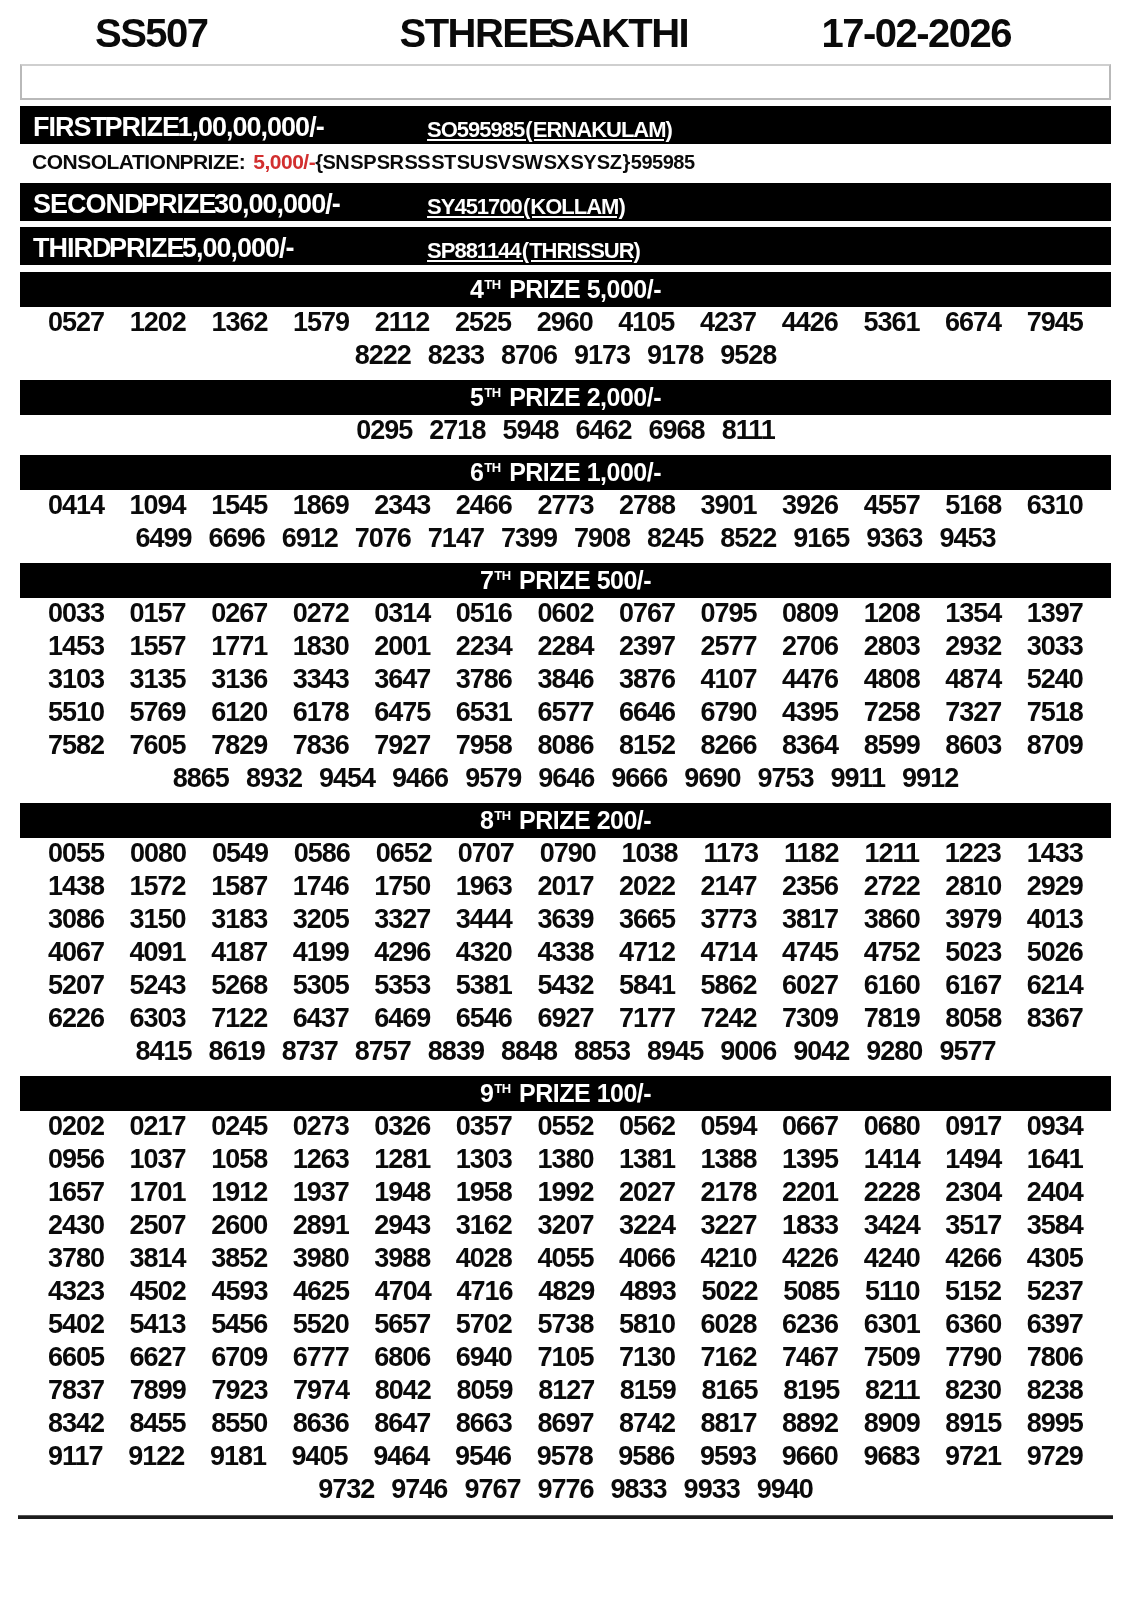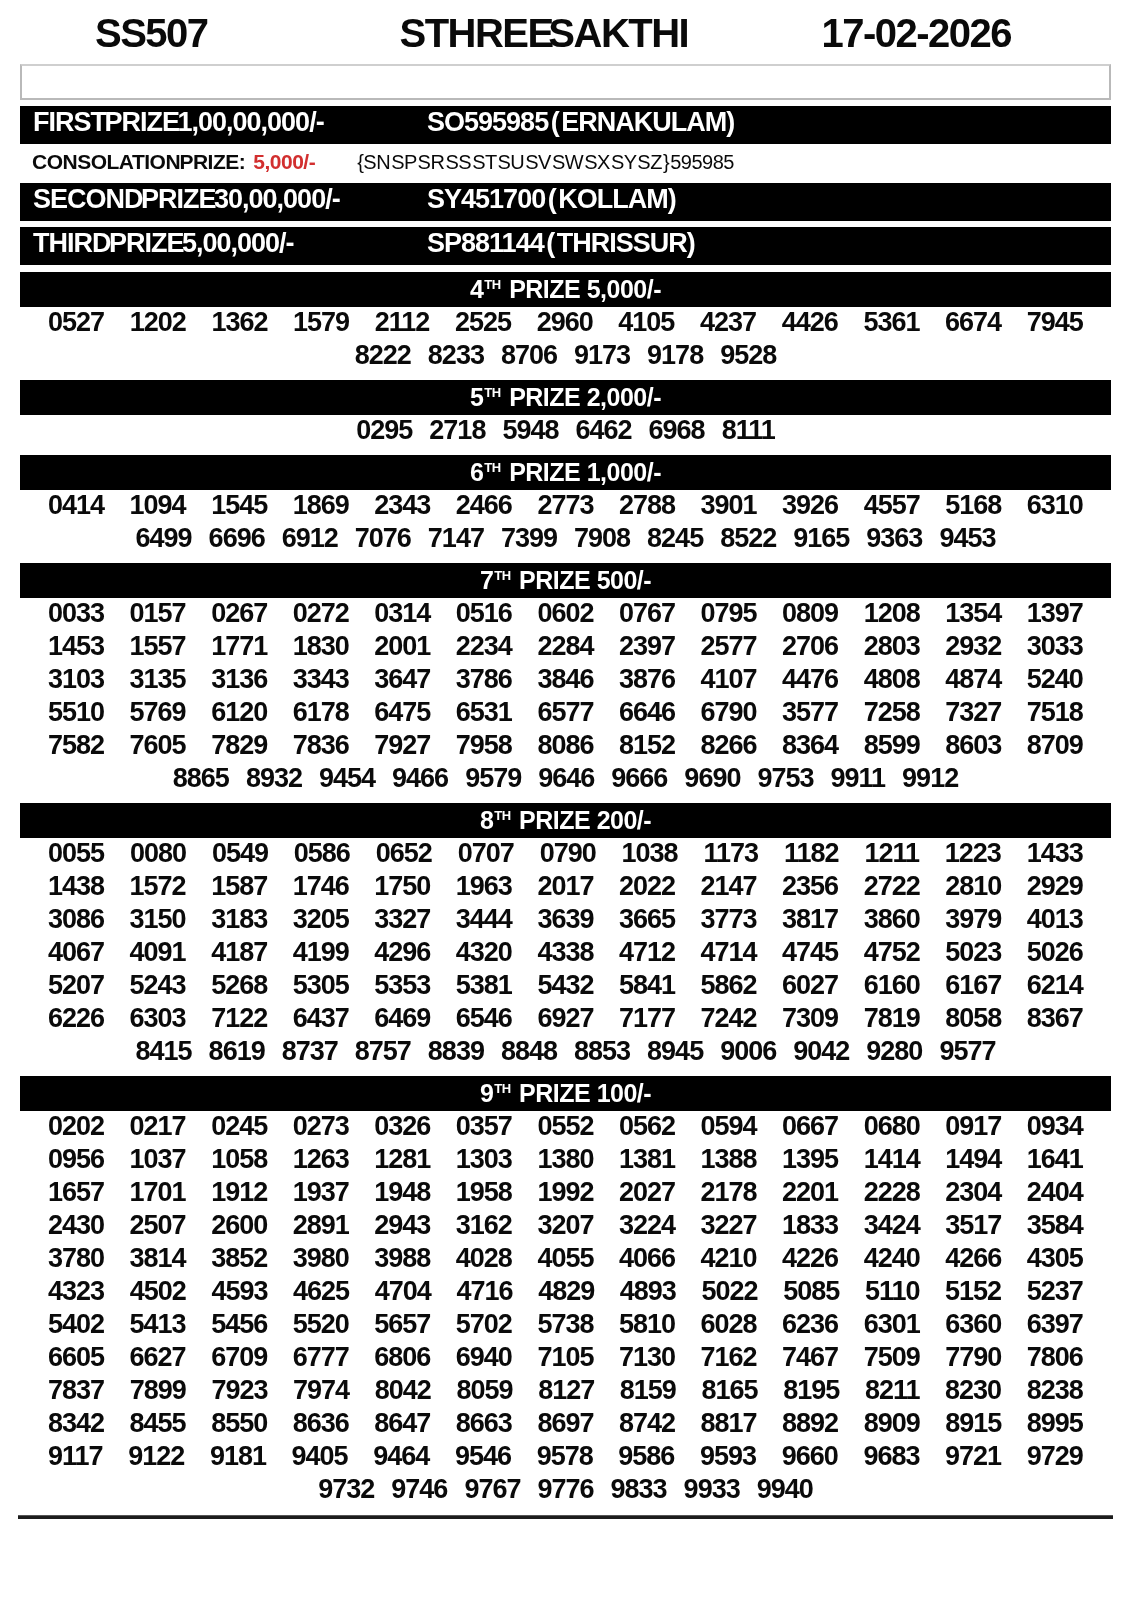--- a/index.html
+++ b/index.html
@@ -29,45 +29,45 @@
   .blank-box {
     margin:4px 20px 0 20px; height:36px;
     background:#fff; border:2px solid #b9b9b9;
     border-top-color:#cfcfcf;
   }
 
   
   .prize-bar {
     margin:6px 20px 0 20px; height:38px;
     background:#000; color:#fff;
-    display:flex; align-items:flex-start;
+    display:flex; align-items:flex-end;
     padding:0 12px;
     border:1px solid #000;
   }
   .pb-label {
     width:37%; font-weight:bold; font-size:27px;
     letter-spacing:-1px; word-spacing:-8px; white-space:nowrap;
   }
   .pb-winner {
-    flex:1; font-weight:bold; font-size:27px;
-    letter-spacing:-1px; word-spacing:-4px; white-space:nowrap;
+    flex:1; font-weight:bold; font-size:22px;
+    letter-spacing:-1px; word-spacing:-4px; white-space:nowrap;text-decoration:underline;
   }
 
   
   .consolation {
     margin:3px 20px 0 20px; height:30px;
     display:flex; align-items:center; padding:0 12px;
     background:#fff; white-space:nowrap;
   }
   .cons-label {
     font-weight:bold; font-size:21px; letter-spacing:-0.5px; word-spacing:-6px;
   }
   .cons-amount { font-weight:bold; font-size:21px; margin-left:8px; letter-spacing:-0.5px; }
   .cons-series {
-    font-weight:normal; font-size:20px; margin-left:42px;
+    font-weight:bold; font-size:20px; 
     letter-spacing:-0.5px; word-spacing:-4px;text-align:center;
   }
 
   
   .section-header {
     margin:7px 20px 0 20px; height:35px;
     background:#000; color:#fff;
     display:flex; align-items:center; justify-content:center;
     font-weight:bold; font-size:25px; letter-spacing:-0.5px;
     border:1px solid #000;
@@ -261,21 +261,21 @@
         <div class="num-row">
           <span class="num">5510</span>
           <span class="num">5769</span>
           <span class="num">6120</span>
           <span class="num">6178</span>
           <span class="num">6475</span>
           <span class="num">6531</span>
           <span class="num">6577</span>
           <span class="num">6646</span>
           <span class="num">6790</span>
-          <span class="num">3577</span>
+          <span class="num">4395</span>
           <span class="num">7258</span>
           <span class="num">7327</span>
           <span class="num">7518</span>
         </div>
         <div class="num-row">
           <span class="num">7582</span>
           <span class="num">7605</span>
           <span class="num">7829</span>
           <span class="num">7836</span>
           <span class="num">7927</span>

